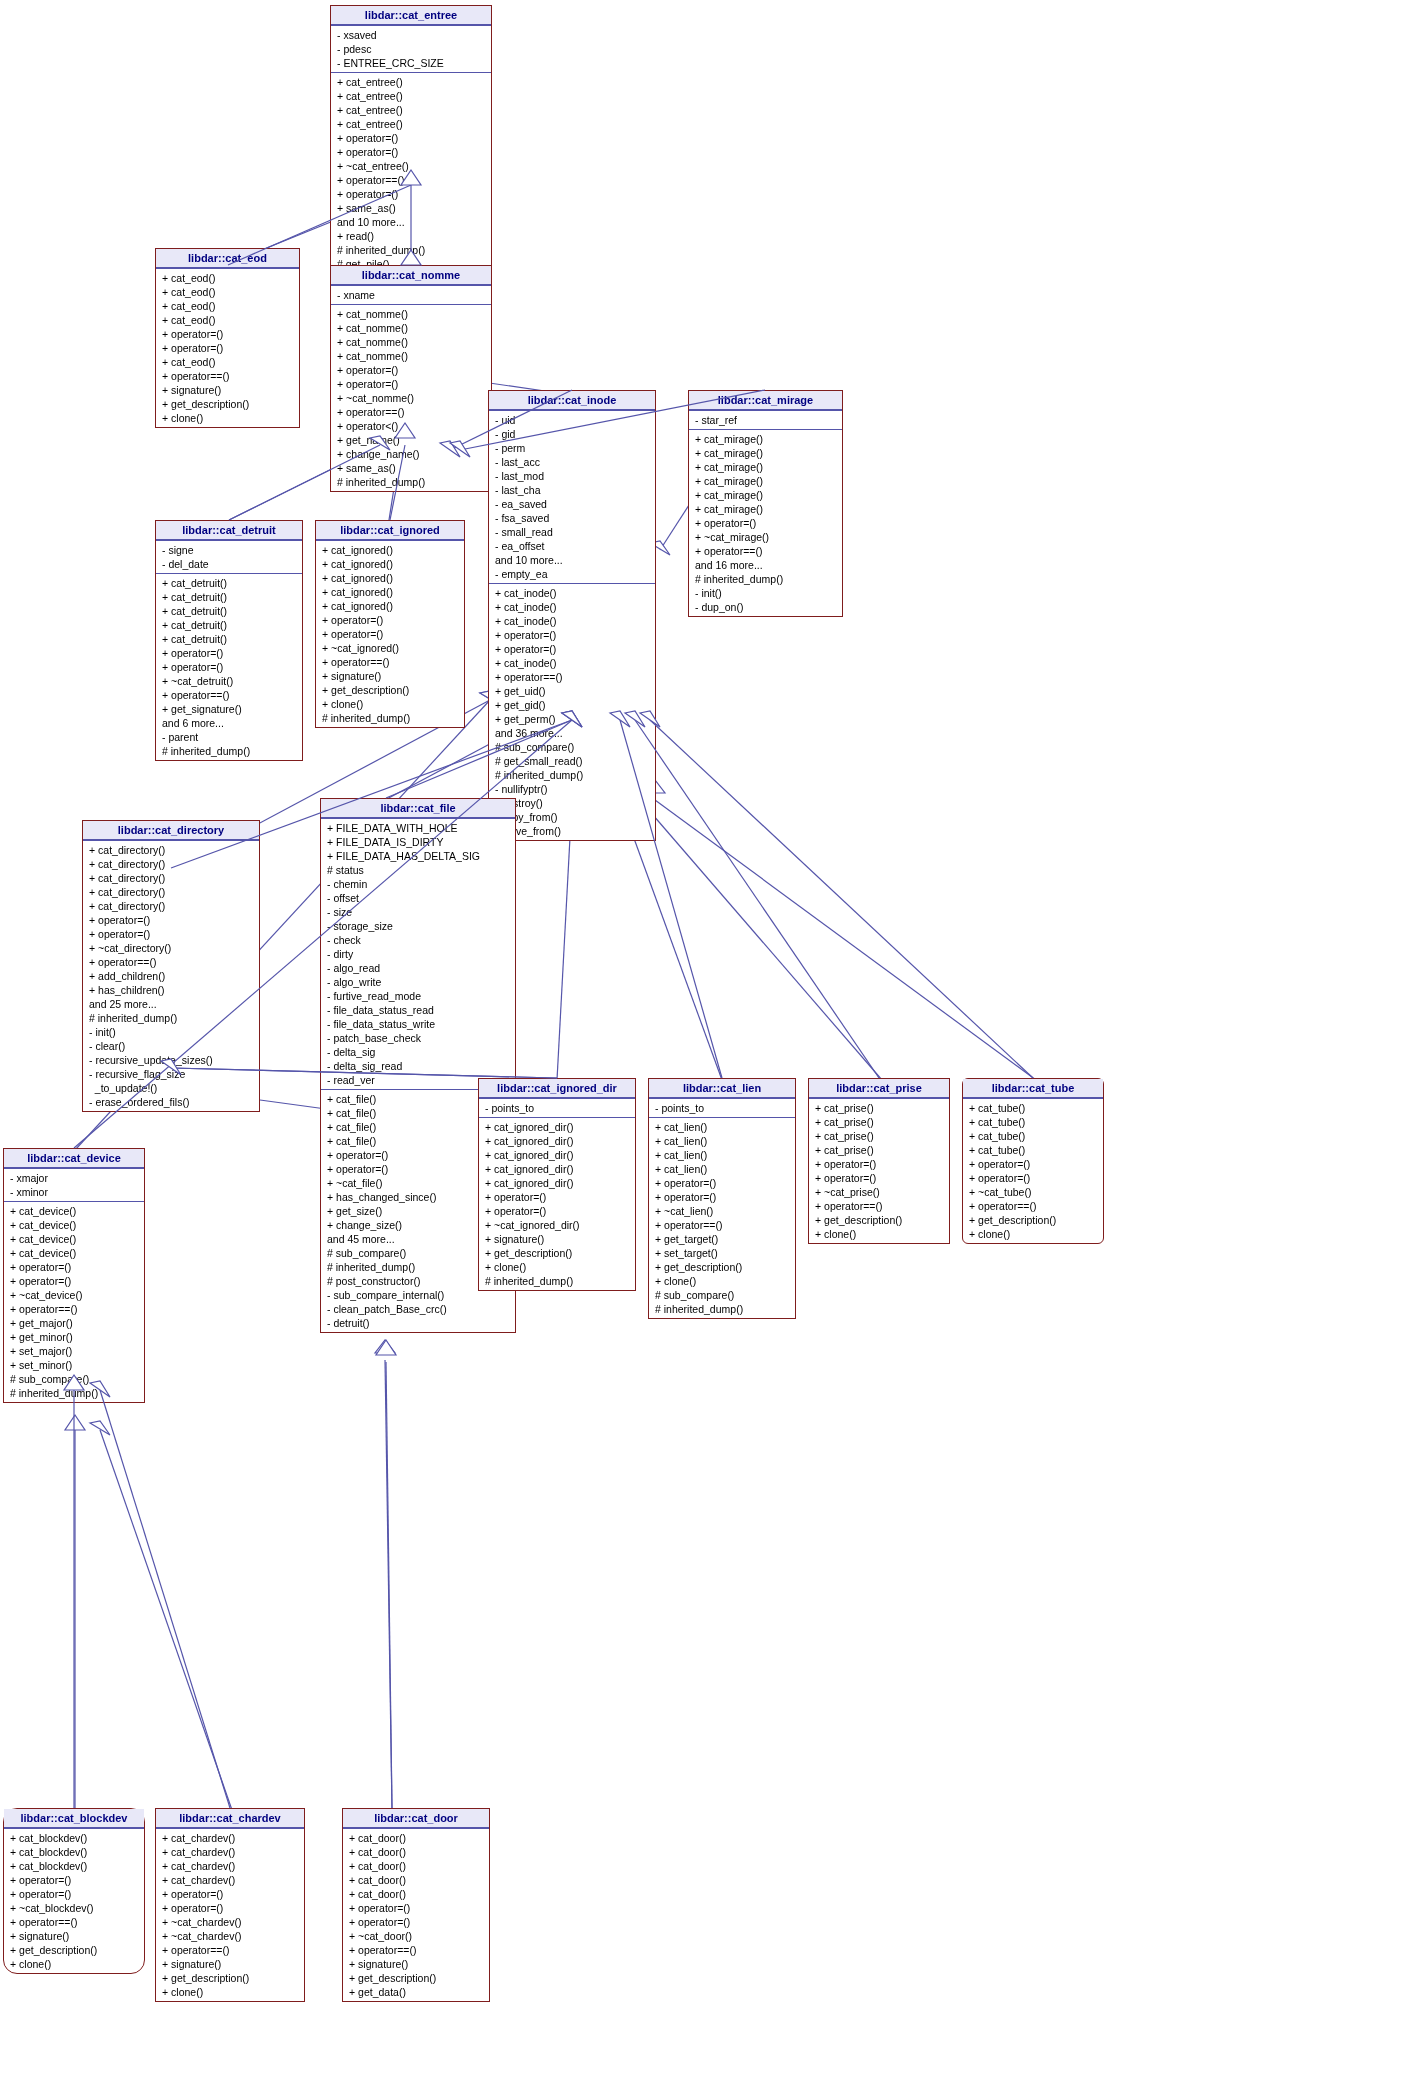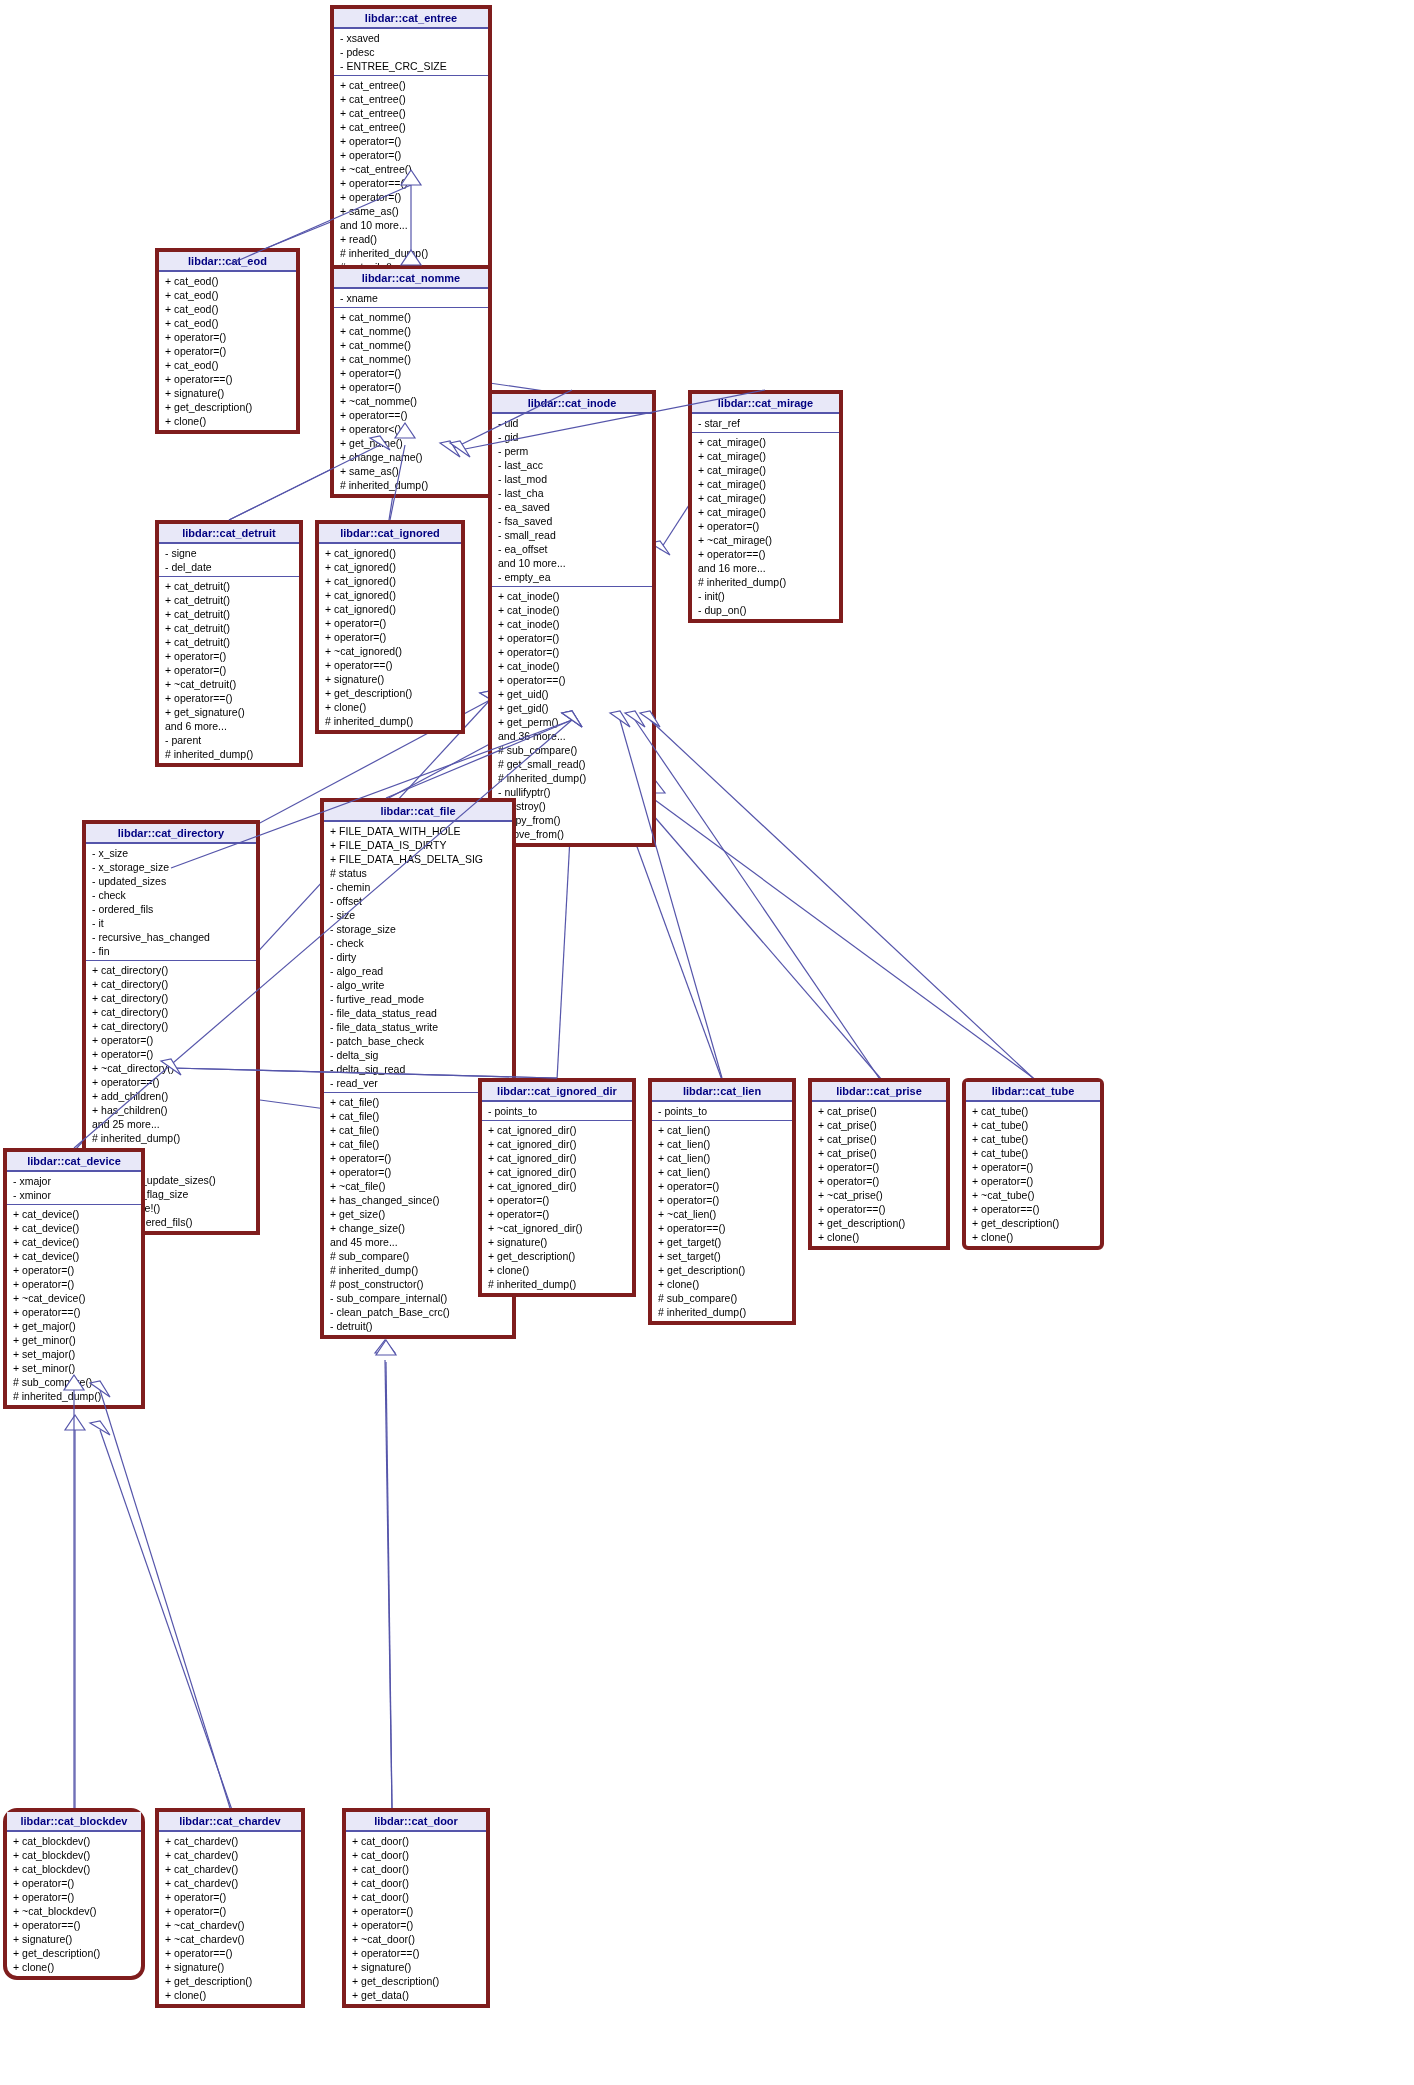--- a/index.html
+++ b/index.html
@@ -13,21 +13,21 @@
       position: relative;
       overflow: hidden;
     }
     .diagram-container {
       position: relative;
       width: 1414px;
       height: 2085px;
     }
     .uml-class {
       position: absolute;
-      border: 4px solid #7f1d1d;
+      border: 1px solid #7f1d1d;
       background: #fff;
       min-width: 130px;
     }
     .uml-class-title {
       background: #e8e8f8;
       border-bottom: 1px solid #5555aa;
       padding: 3px 6px;
       font-weight: bold;
       text-align: center;
       color: #000080;
@@ -285,30 +285,20 @@
       <div class="uml-item">+ operator==()</div>
       <div class="uml-item">+ signature()</div>
       <div class="uml-item">+ get_description()</div>
       <div class="uml-item">+ clone()</div>
       <div class="uml-item"># inherited_dump()</div>
     </div>
   </div>
 
   <div class="uml-class" style="left:82px; top:820px; width:178px;">
     <div class="uml-class-title">libdar::cat_directory</div>
-    <div class="uml-class-section">
-      <div class="uml-item">- x_size</div>
-      <div class="uml-item">- x_storage_size</div>
-      <div class="uml-item">- updated_sizes</div>
-      <div class="uml-item">- check</div>
-      <div class="uml-item">- ordered_fils</div>
-      <div class="uml-item">- it</div>
-      <div class="uml-item">- recursive_has_changed</div>
-      <div class="uml-item">- fin</div>
-    </div>
     <div class="uml-class-section">
       <div class="uml-item">+ cat_directory()</div>
       <div class="uml-item">+ cat_directory()</div>
       <div class="uml-item">+ cat_directory()</div>
       <div class="uml-item">+ cat_directory()</div>
       <div class="uml-item">+ cat_directory()</div>
       <div class="uml-item">+ operator=()</div>
       <div class="uml-item">+ operator=()</div>
       <div class="uml-item">+ ~cat_directory()</div>
       <div class="uml-item">+ operator==()</div>

